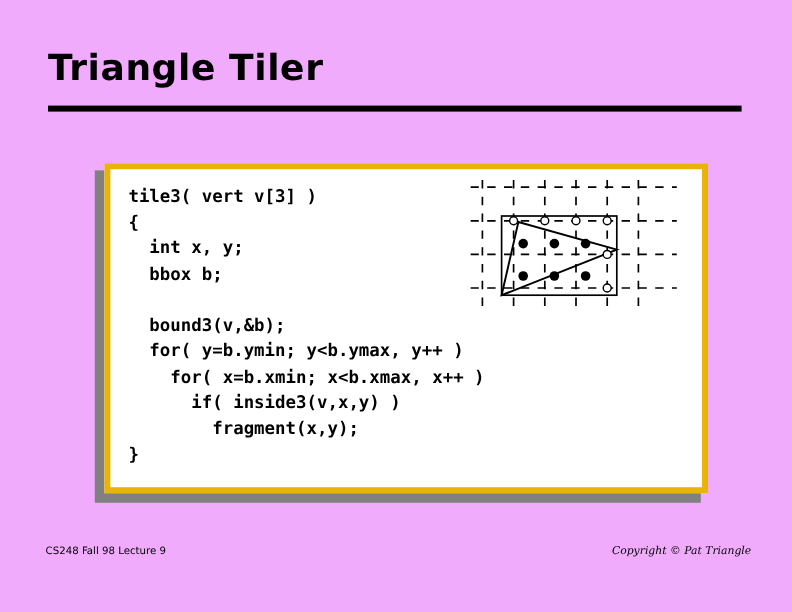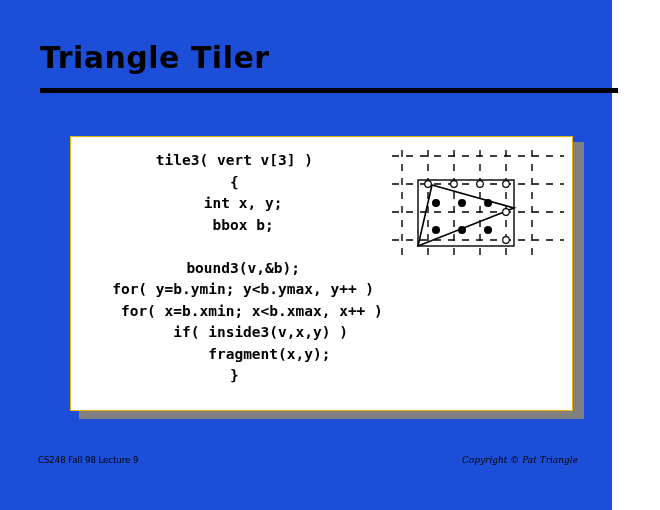--- a/index.html
+++ b/index.html
@@ -8,23 +8,23 @@
   }
   body {
     width: 660px;
     height: 510px;
     background: #ffffff;
     font-family: "Liberation Sans", sans-serif;
     overflow: hidden;
   }
   .slide {
     position: relative;
-    width: 612px;
+    width: 660px;
     height: 510px;
-    background: #1d4ed8;
+    background: #f0abfc;
   }
   .title {
     position: absolute;
     left: 40px;
     top: 40px;
     font-size: 30px;
     font-weight: bold;
     color: #000000;
     letter-spacing: 0.5px;
     font-family: "DejaVu Sans", sans-serif;
@@ -40,28 +40,27 @@
   .code-shadow {
     position: absolute;
     left: 79px;
     top: 142px;
     width: 505px;
     height: 277px;
     background: #808080;
   }
   .code-box {
     position: absolute;
-    left: 70px;
+    left: 87px;
     top: 136px;
     width: 503px;
     height: 275px;
     background: #ffffff;
-    border: 1px solid #eab308;
+    border: 5px solid #eab308;
     box-sizing: border-box;
-    text-align: center;
   }
   .code-text {
     position: absolute;
     left: 15px;
     top: 13px;
     font-family: "DejaVu Sans Mono", monospace;
     font-size: 14.5px;
     font-weight: bold;
     line-height: 21.5px;
     color: #000000;

